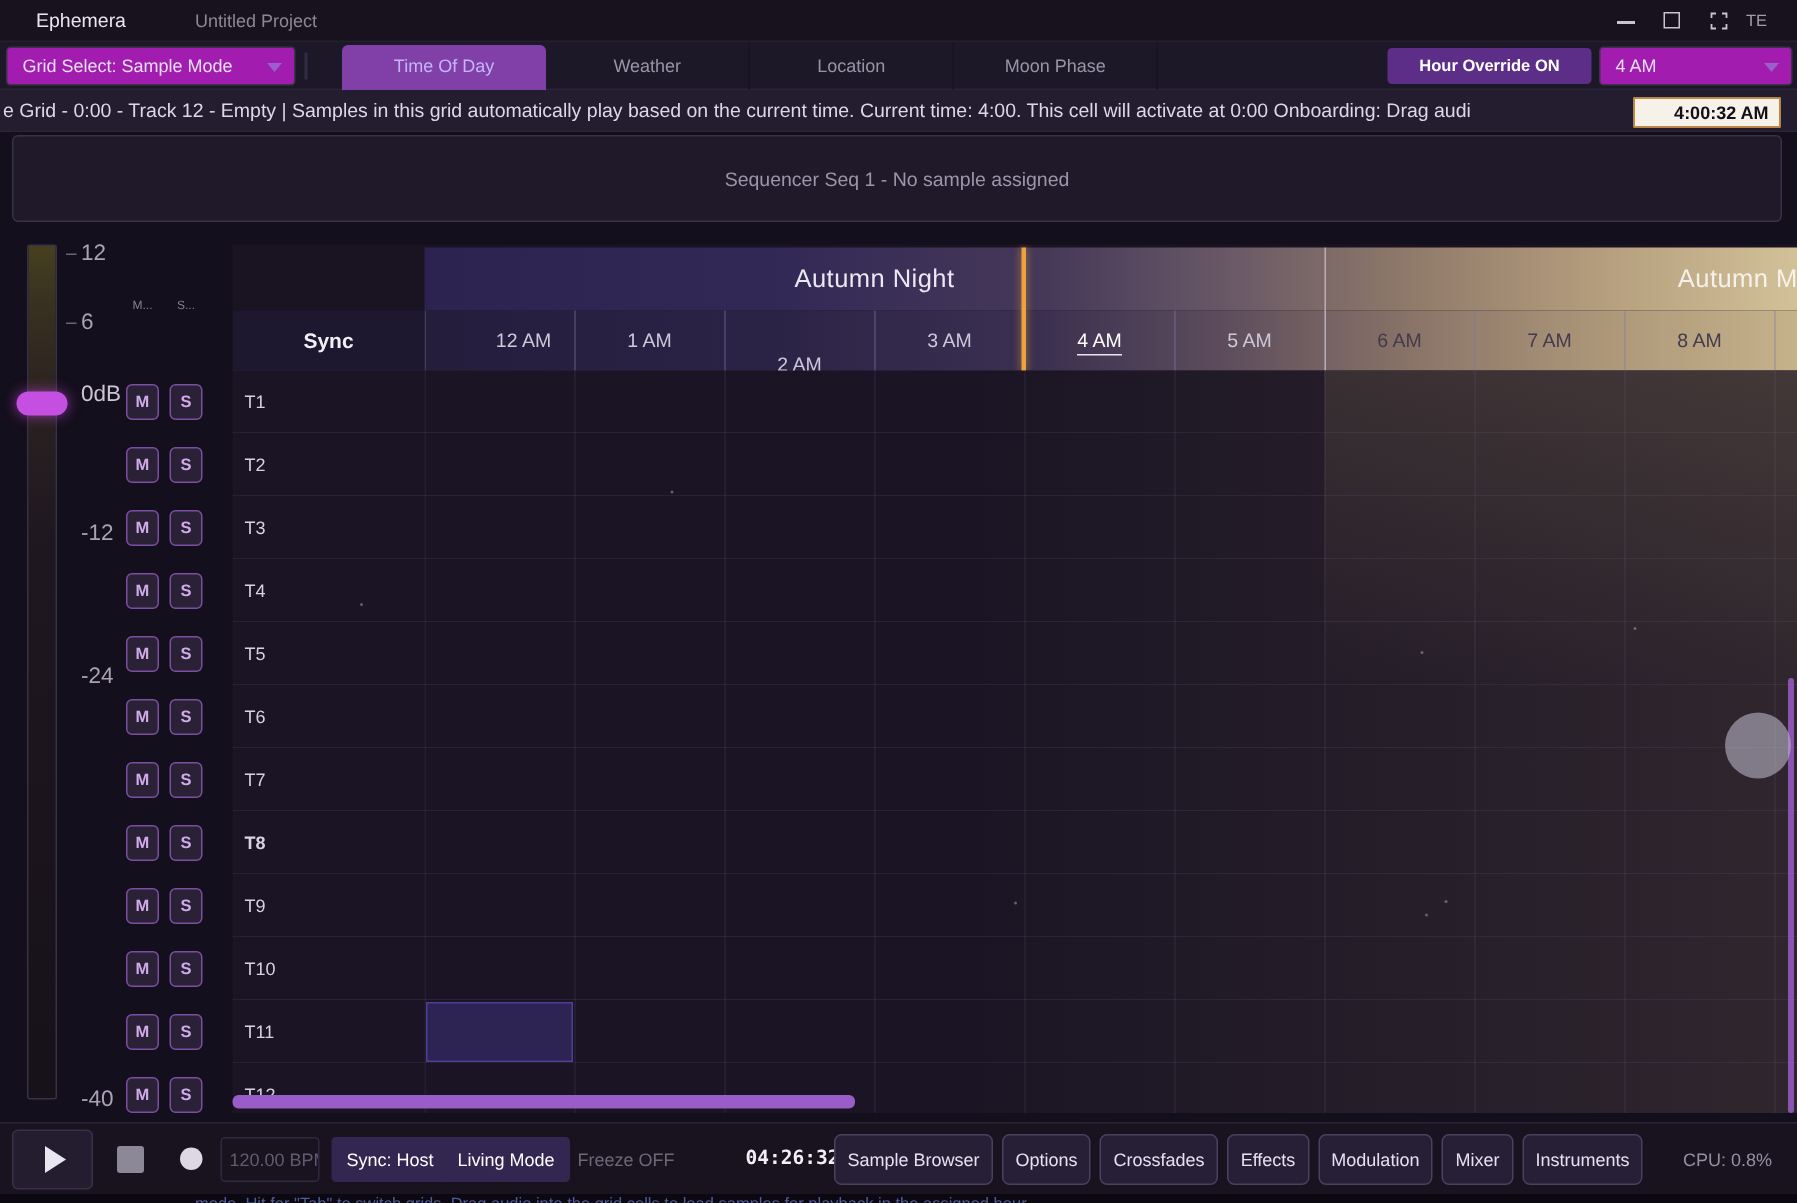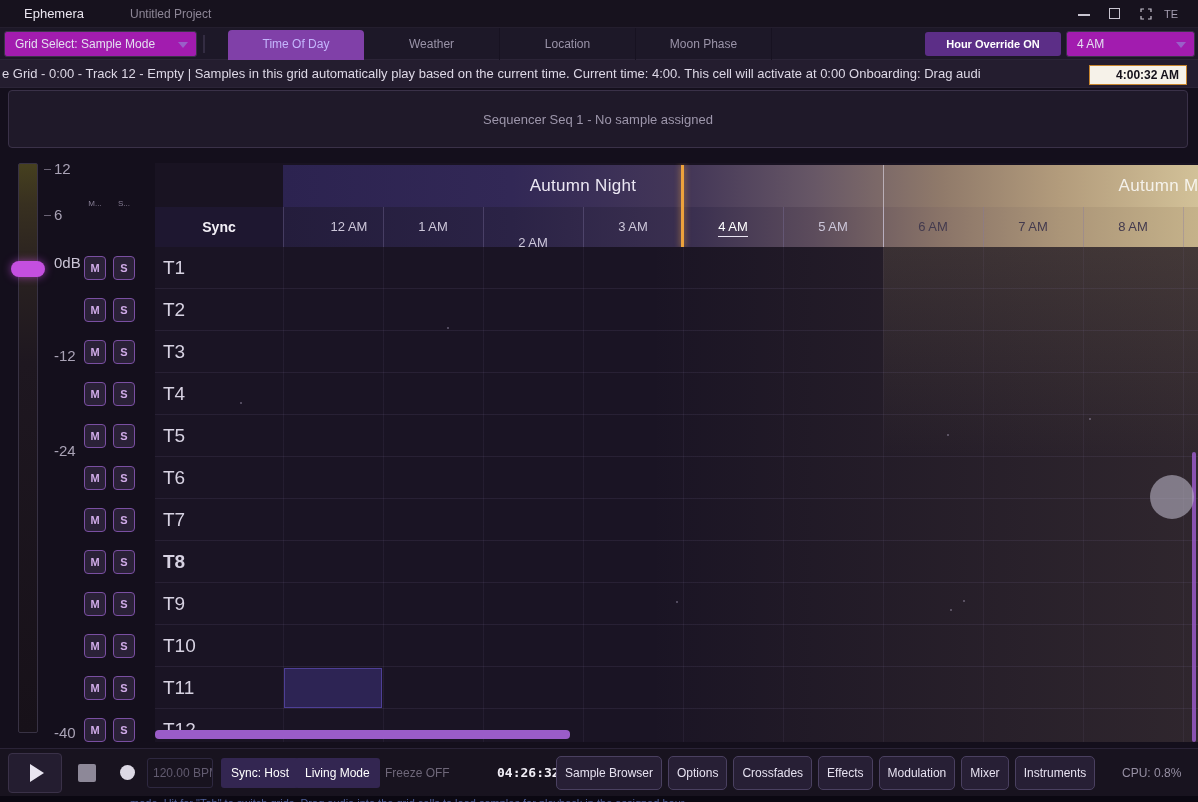--- a/index.html
+++ b/index.html
@@ -82,21 +82,21 @@
 
   .grid-body { position:absolute; left:0; top:84px; width:1043px; height:495px; background:#1a1424; }
   .warm-overlay { position:absolute; left:128px; top:0; width:915px; height:495px;
                   background:linear-gradient(90deg, transparent 0%, transparent 40%, rgba(180,150,100,.05) 60%, rgba(200,170,115,.12) 100%); }
   .dawn-glow { position:absolute; left:728px; top:0; width:315px; height:210px;
                background:linear-gradient(180deg, rgba(205,180,125,.13) 0%, transparent 100%); }
   .row-lines { position:absolute; left:0; top:0; width:1043px; height:495px;
                background:repeating-linear-gradient(180deg, transparent 0 41px, rgba(125,110,155,.14) 41px 42px); }
   .col-lines { position:absolute; left:128px; top:0; width:915px; height:495px;
                background:repeating-linear-gradient(90deg, rgba(125,110,155,.10) 0 1px, transparent 1px 100px); }
-  .track-label { position:absolute; left:8px; height:42px; line-height:42px; font-size:19px; color:#d7d2e2; cursor:pointer; }
+  .track-label { position:absolute; left:8px; height:42px; line-height:42px; font-size:12px; color:#d7d2e2; cursor:pointer; }
   .cell-selected { position:absolute; left:129px; top:421px; width:98px; height:40px;
                    background:var(--selected-cell-bg,#2d2454); border:1px solid var(--selected-cell-border,#4e3f96); cursor:pointer; }
   .star { position:absolute; width:2px; height:2px; border-radius:50%; background:rgba(210,200,230,.4); }
 
   
   .hscroll-thumb { position:absolute; left:155px; top:730px; width:415px; height:9px; border-radius:4px;
                    background:var(--scrollbar,#9a5cc8); cursor:grab; }
   .vscroll-thumb { position:absolute; left:1192px; top:452px; width:4px; height:290px; border-radius:2px;
                    background:var(--scrollbar,#9a5cc8); opacity:.85; cursor:grab; }
   .scroll-circle { position:absolute; left:1150px; top:475px; width:44px; height:44px; border-radius:50%;

